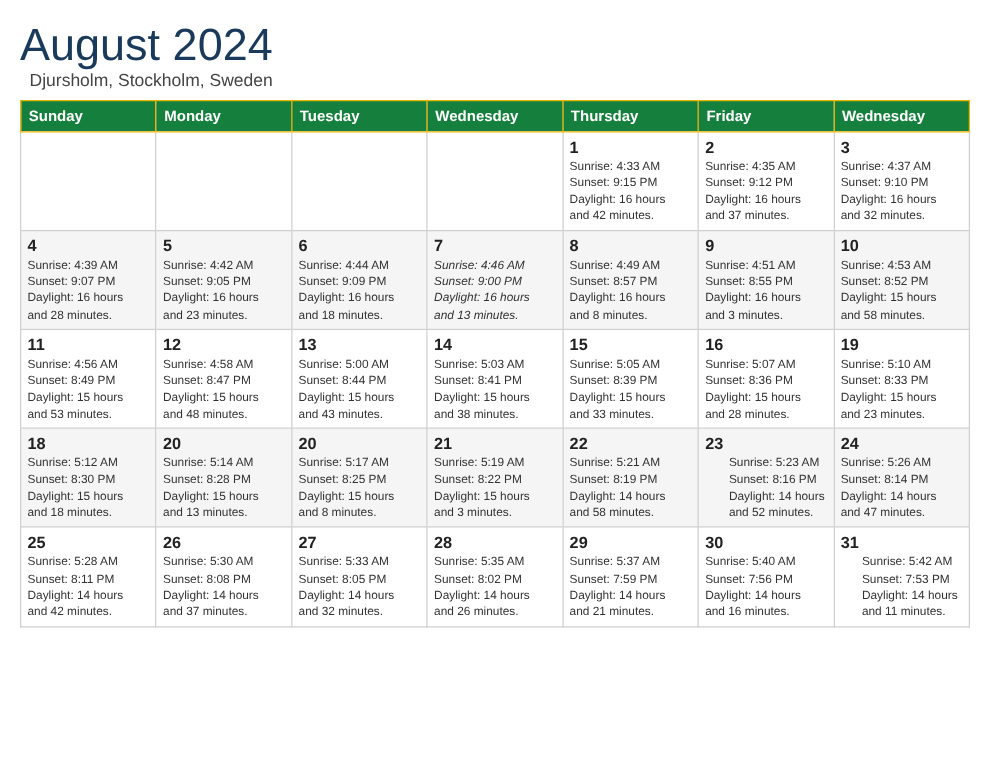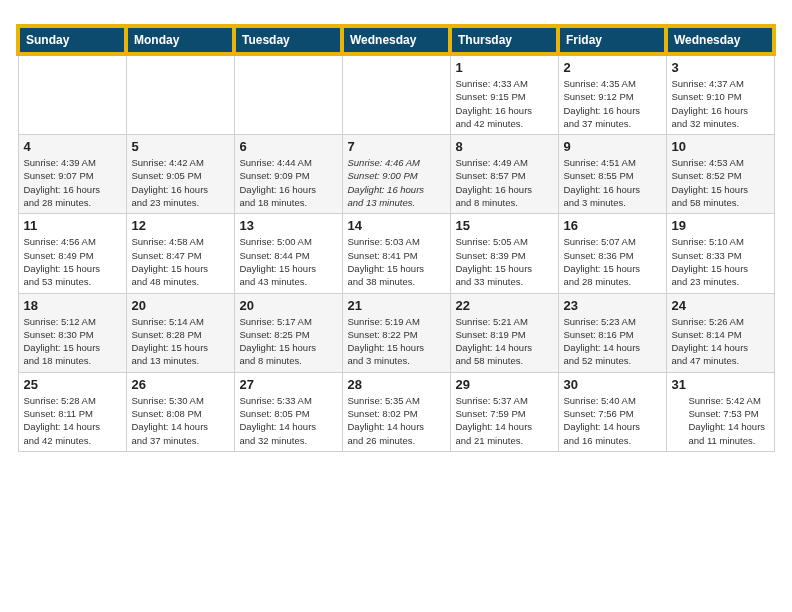--- a/index.html
+++ b/index.html
@@ -37,27 +37,27 @@
     .location {
       font-size: 14px;
       color: #444;
     }
     .calendar {
       width: 100%;
       border-collapse: collapse;
       border: 1px solid #ccc;
     }
     .calendar th {
-      background: #0c4a6e;
+      background: #15803d;
       color: #fff;
       font-size: 12px;
       font-weight: bold;
       padding: 5px 6px;
       text-align: left;
-      border: 4px solid #eab308;
+      border: 1px solid #eab308;
     }
     .calendar td {
       vertical-align: top;
       padding: 4px 5px;
       border: 1px solid #d0d0d0;
       font-size: 10px;
       color: #333;
       width: 108px;
       min-height: 80px;
       background: #fff;
@@ -78,20 +78,24 @@
       color: #333;
     }
     .empty-cell {
       background: #fff !important;
     }
   </style>
 </head>
 <body>
 
 <div class="header">
+  <div class="title-section">
+    <div class="month-title">August 2024</div>
+    <div class="location">Djursholm, Stockholm, Sweden</div>
+  </div>
 </div>
 
 <table class="calendar">
   <thead>
     <tr>
     <th>Sunday</th>
         <th>Monday</th>
         <th>Tuesday</th>
         <th>Wednesday</th>
         <th>Thursday</th>
@@ -260,21 +264,21 @@
         </td>
         <td>
           <span class="day-num">22</span>
           <div class="cell-content" style="white-space: pre-line;">Sunrise: 5:21 AM
 Sunset: 8:19 PM
 Daylight: 14 hours
 and 58 minutes.</div>
         </td>
         <td>
           <span class="day-num">23</span>
-          <div class="cell-content" style="white-space: pre-line;">Sunrise: 5:23 AM
+          <div class="cell-content" style="white-space: pre-line; margin-left: 19px;">Sunrise: 5:23 AM
 Sunset: 8:16 PM
 Daylight: 14 hours
 and 52 minutes.</div>
         </td>
         <td>
           <span class="day-num">24</span>
           <div class="cell-content" style="white-space: pre-line;">Sunrise: 5:26 AM
 Sunset: 8:14 PM
 Daylight: 14 hours
 and 47 minutes.</div>

